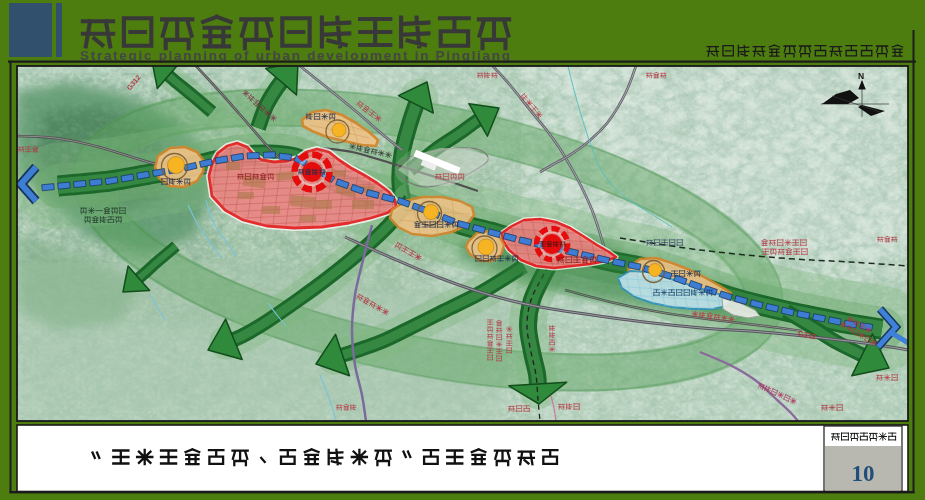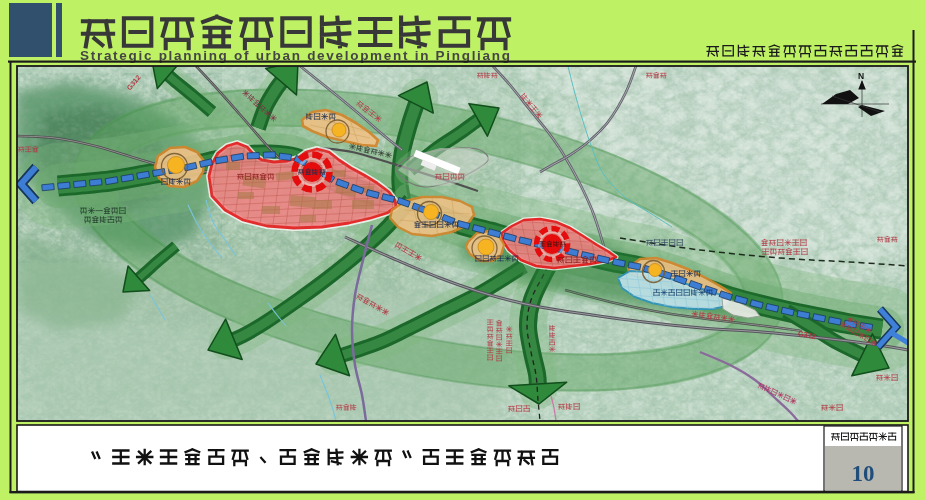--- a/index.html
+++ b/index.html
@@ -1,14 +1,14 @@
 <!DOCTYPE html>
 <html><head><meta charset="utf-8"><style>
 html,body{margin:0;padding:0;background:#fff;font-family:"Liberation Sans",sans-serif;}
-#pg{position:relative;width:925px;height:500px;overflow:hidden;background:#bef264;}
+#pg{position:relative;width:925px;height:500px;overflow:hidden;background:#4d7c0f;}
 </style></head><body>
 <div id="pg">
 <svg width="925" height="500" viewBox="0 0 925 500">
 <defs>
 <filter id="marble" x="-5%" y="-5%" width="110%" height="110%">
           <feTurbulence type="turbulence" baseFrequency="0.16 0.2" numOctaves="2" seed="11"></feTurbulence>
           <feColorMatrix type="matrix" values="0 0 0 0 1  0 0 0 0 1  0 0 0 0 0.99  0 0 1.6 -0.4 0"></feColorMatrix>
         </filter>
 <filter id="marble2" x="-5%" y="-5%" width="110%" height="110%">
           <feTurbulence type="turbulence" baseFrequency="0.05 0.065" numOctaves="4" seed="23"></feTurbulence>

